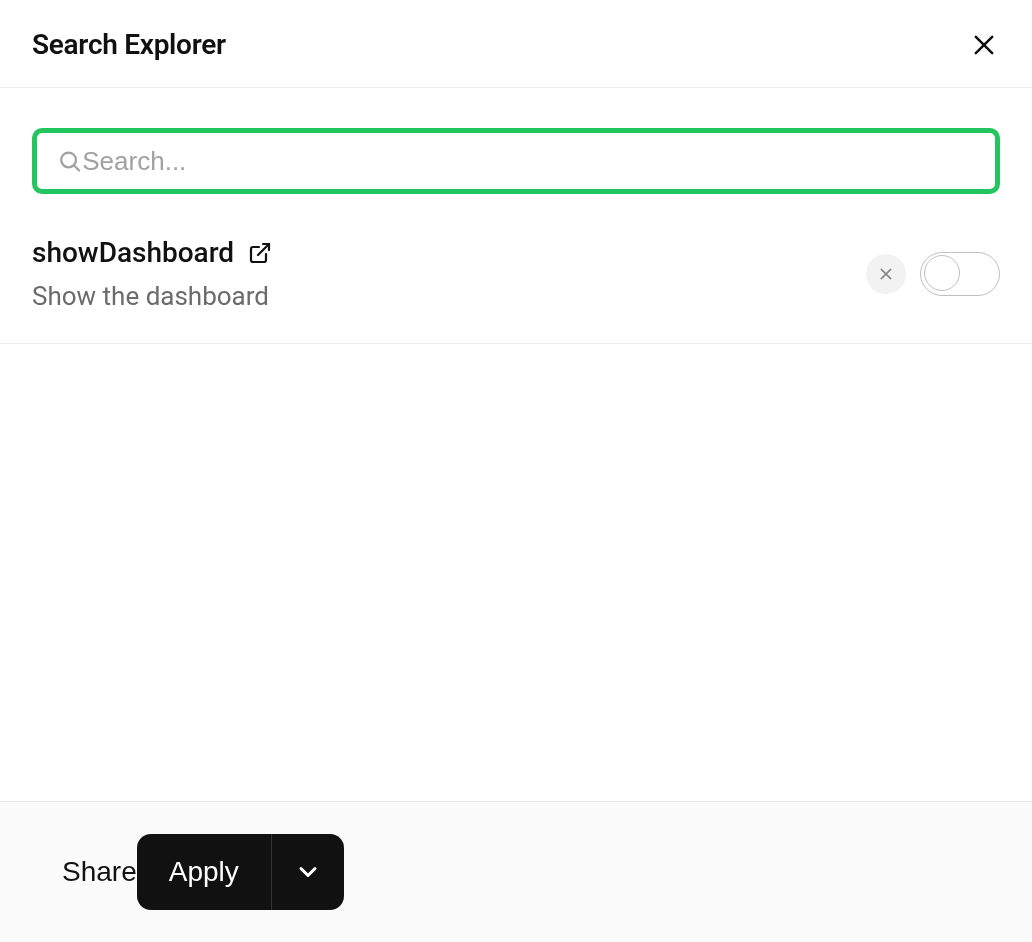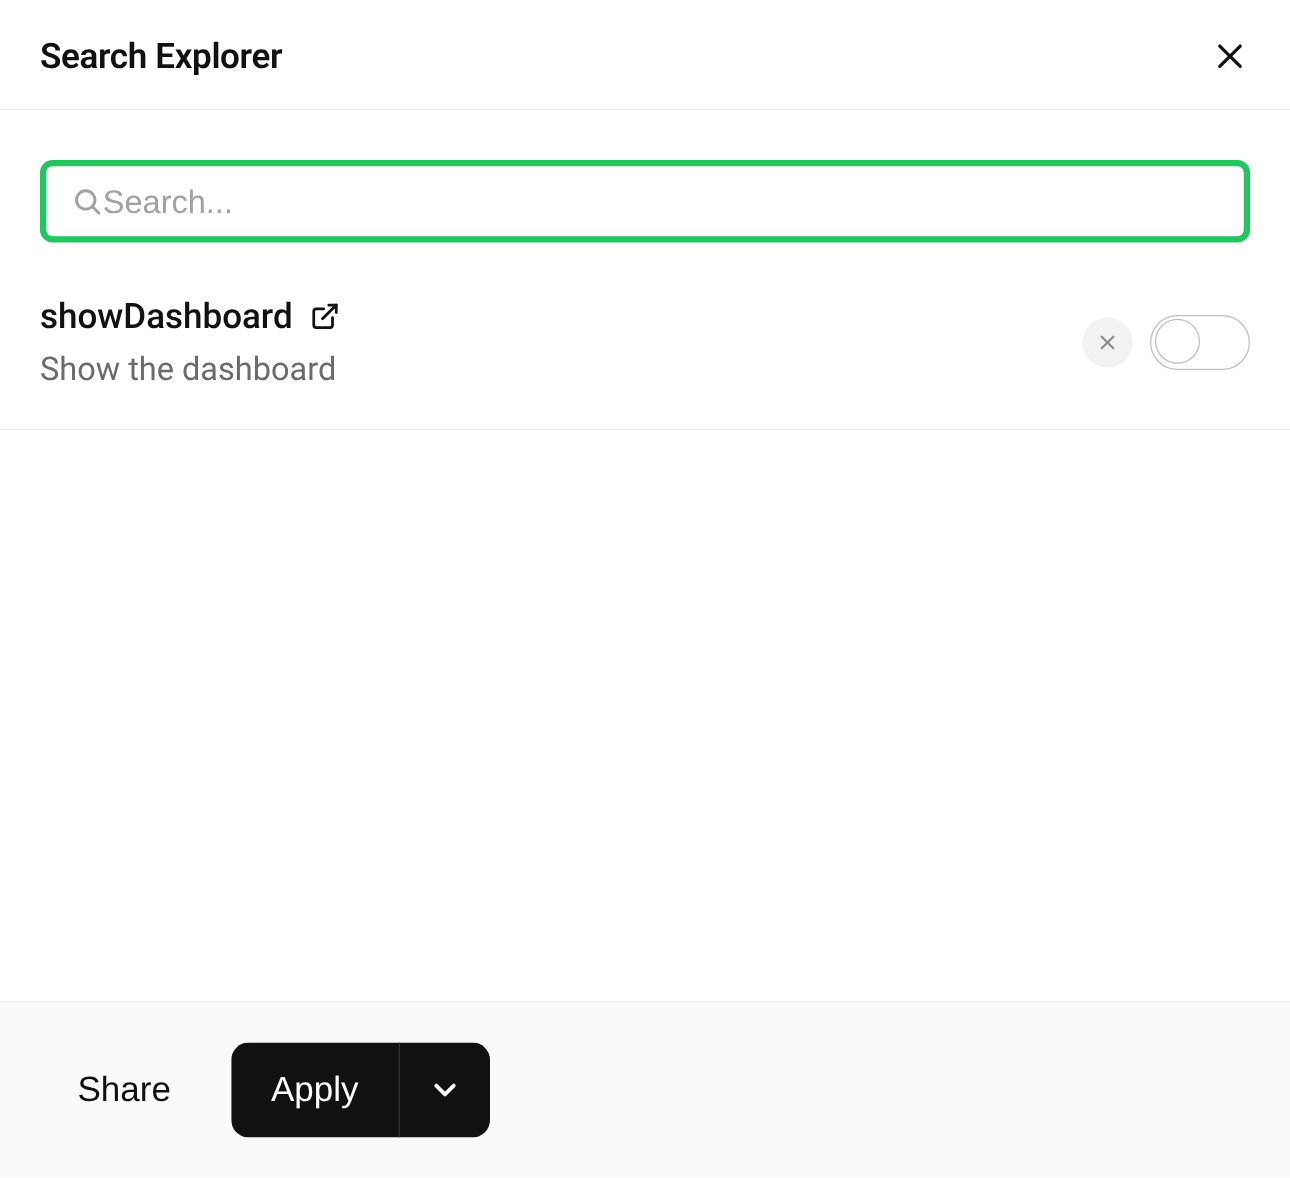--- a/index.html
+++ b/index.html
@@ -186,21 +186,20 @@
     background: #ececec;
     border-radius: 14px;
     padding: 4px 14px;
     font-family: ui-monospace, SFMono-Regular, Menlo, Consolas, monospace;
     font-size: 22px;
     color: #555;
   }
   .footer-right {
     display: flex;
     align-items: center;
-    gap: 48px;
   }
   .share-btn {
     font-size: 28px;
     font-weight: 500;
     color: #111;
     cursor: pointer;
     background: none;
     border: none;
   }
   .apply-group {

